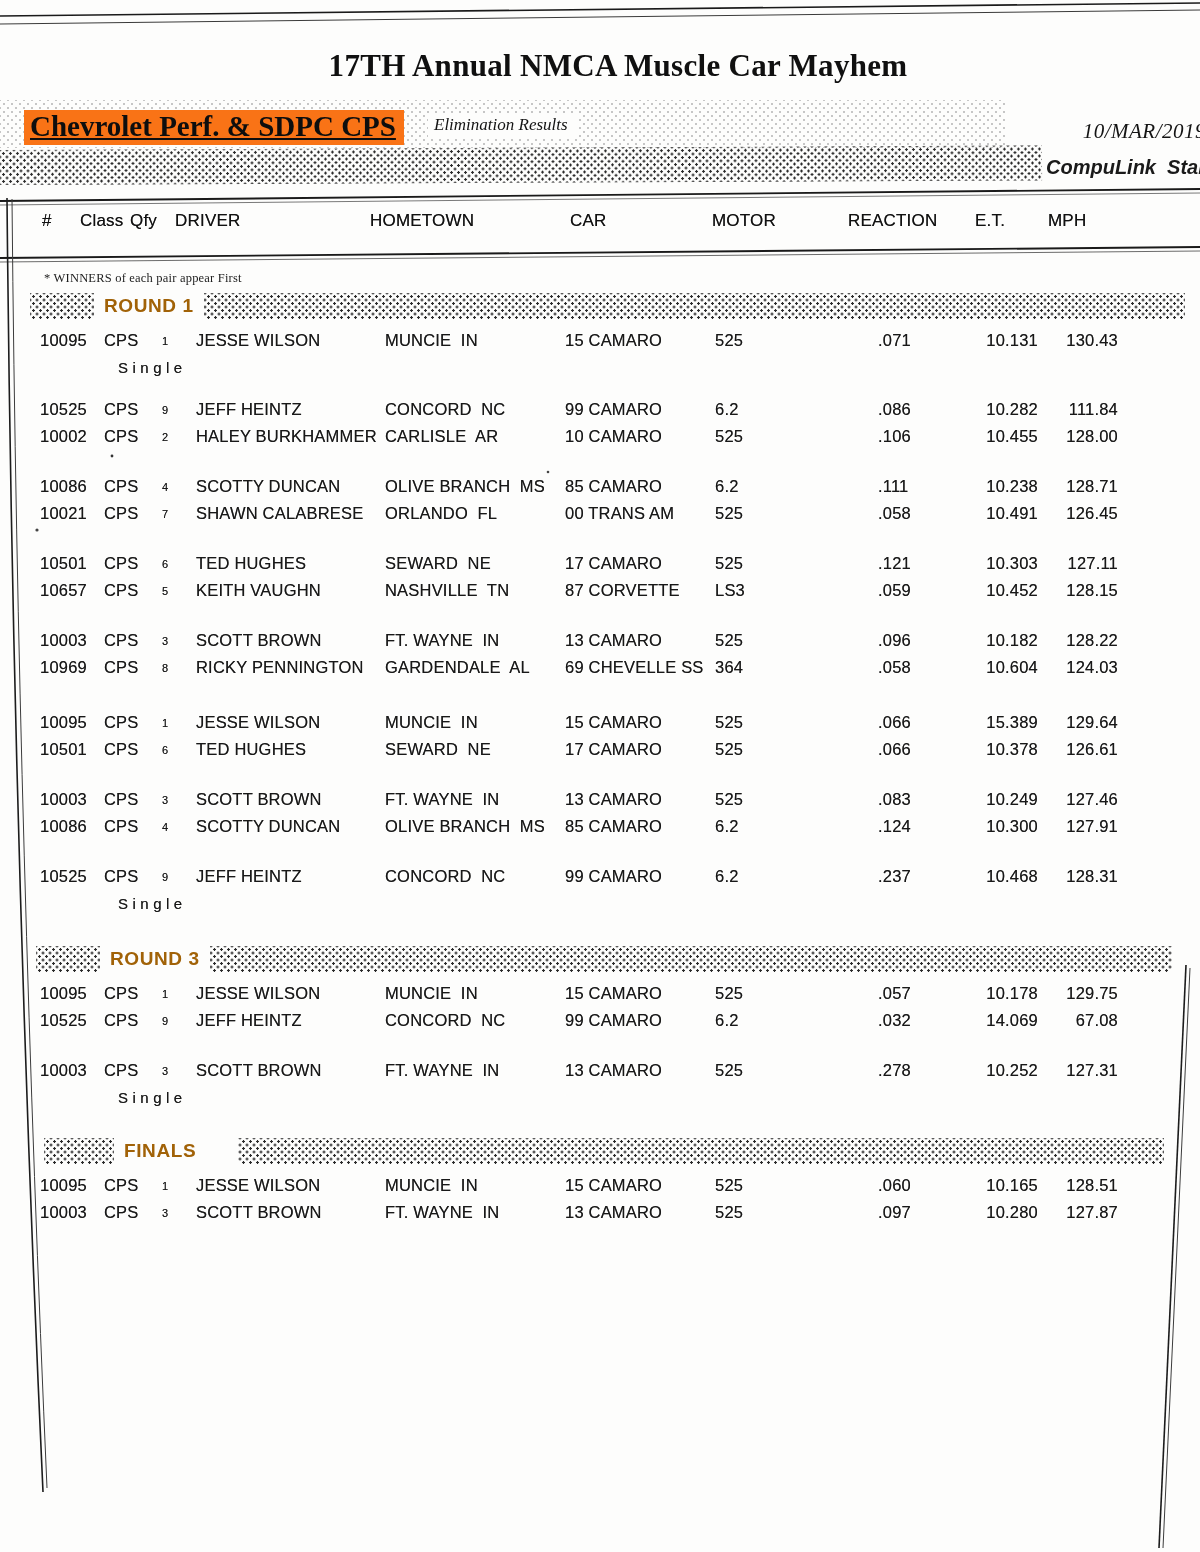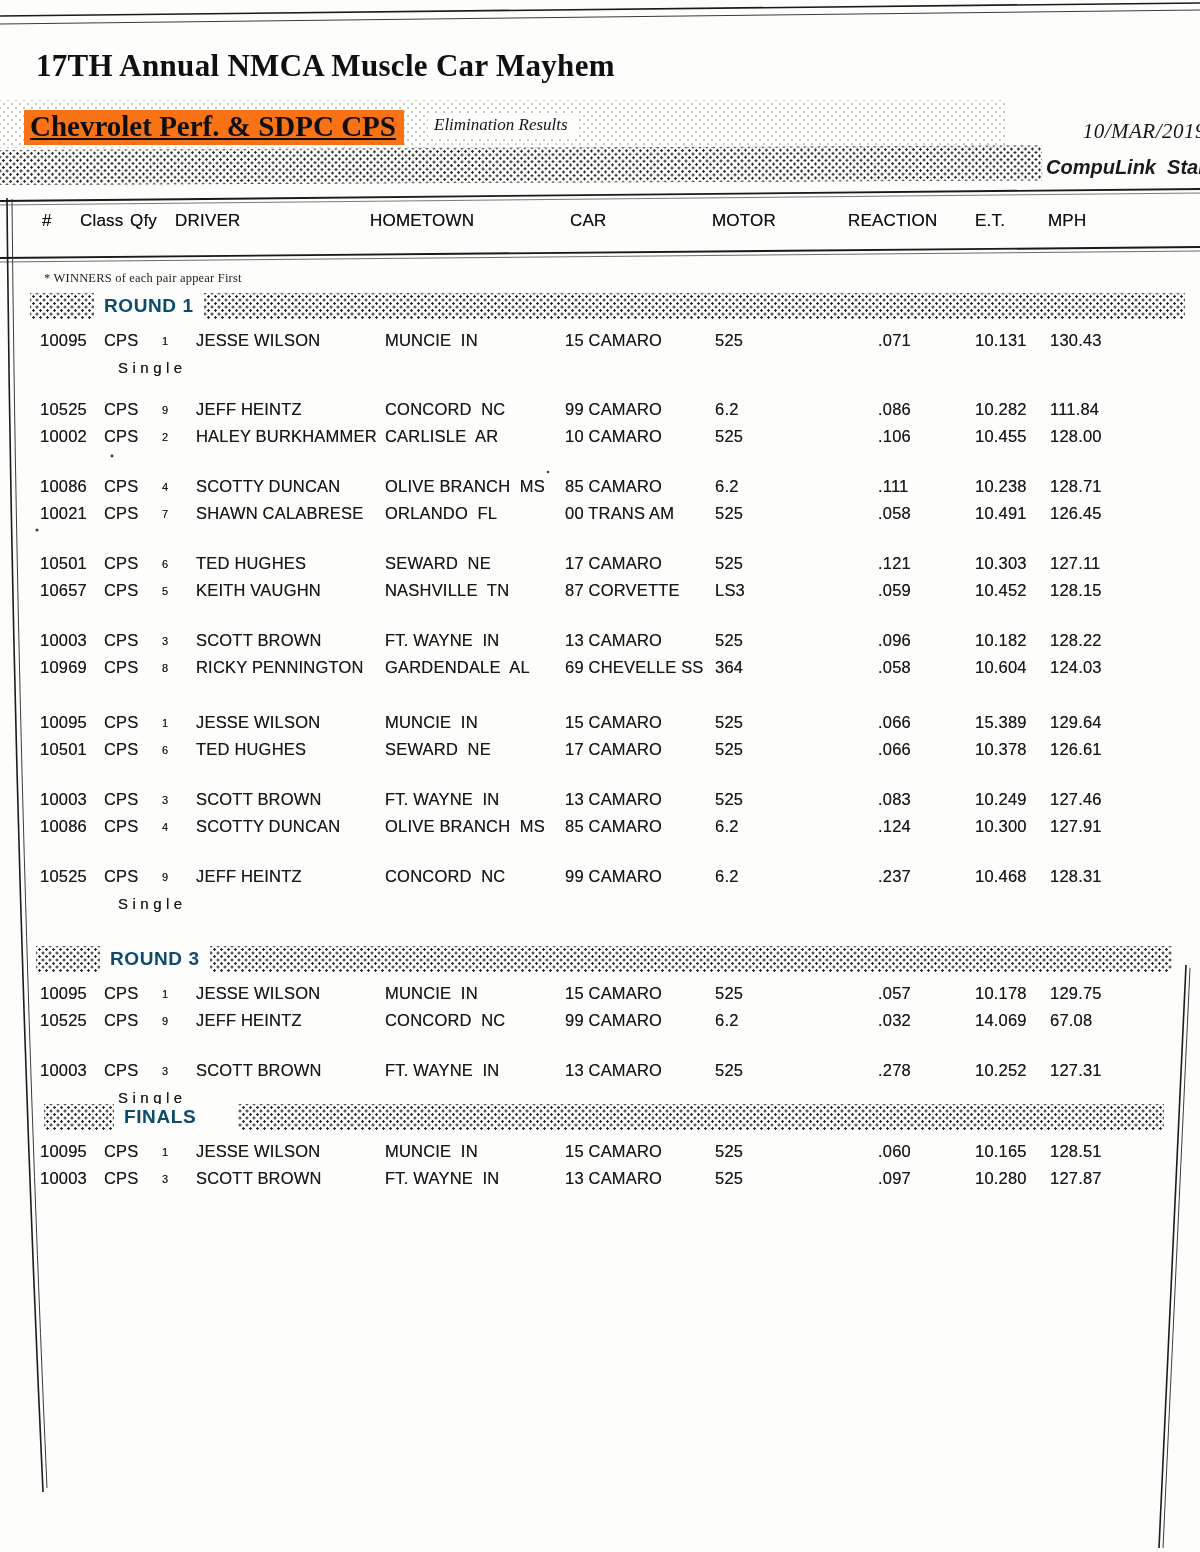--- a/index.html
+++ b/index.html
@@ -20,21 +20,21 @@
   .halftone-faint {
     background-image:
       radial-gradient(circle, #9a9a9a .9px, transparent 1.25px),
       radial-gradient(circle, #9a9a9a .9px, transparent 1.25px);
     background-size:8px 8px, 8px 8px;
     background-position:0 0, 4px 4px;
   }
   
   .event-title {
     position:absolute; top:48px; left:0; width:1200px;
-    padding-left:36px;
+    text-align:center; padding-left:36px;
     font-family:"Liberation Serif", serif; font-weight:bold;
     font-size:31px; letter-spacing:.3px; color:#101010;
   }
   .subtitle-strip { position:absolute; top:100px; left:0; width:1005px; height:48px; opacity:.55; }
   .class-name {
     position:absolute; top:110px; left:24px;
     font-family:"Liberation Serif", serif; font-weight:bold; font-size:29px;
     color:#0e0e0e; background:#f97316; padding:0 8px 2px 6px;text-decoration:underline;
   }
   .report-name {
@@ -62,43 +62,43 @@
   }
   .winners-note {
     position:absolute; top:271px; left:44px;
     font-family:"Liberation Serif", serif; font-size:12.5px; color:#1c1c1c; letter-spacing:.2px;
   }
   
   .round-section { position:absolute; left:0; width:1200px; }
   .round-section[data-round-index="0"] { top:293px; }
   .round-section[data-round-index="1"] { top:701px; }
   .round-section[data-round-index="2"] { top:946px; }
-  .round-section[data-round-index="3"] { top:1104px; }
+  .round-section[data-round-index="3"] { top:1138px; }
   .round-band { position:relative; height:26px; margin-left:30px; margin-right:15px; display:flex; align-items:center; }
   .round-section[data-round-index="1"] .round-band { margin-right:12px; }
   .round-section[data-round-index="2"] .round-band { margin-left:36px; margin-right:28px; }
   .round-section[data-round-index="3"] .round-band { margin-left:44px; margin-right:36px; }
   .round-label {
     margin-left:64px; background:#fdfdfc; padding:0 10px;
-    font-size:19px; font-weight:bold; letter-spacing:.6px; color:#0c4a6e;
+    font-size:19px; font-weight:bold; letter-spacing:.6px; color:#a16207;
     line-height:26px; white-space:pre;
   }
   .round-section[data-round-index="3"] .round-label { margin-left:70px; padding-right:42px; }
   .round-rows { padding-top:8px; }
   .pair { margin-bottom:23px; }
   .pair.has-single { margin-bottom:15px; }
   .race-row {
     display:grid; grid-template-columns:64px 52px 40px 189px 180px 150px 163px 85px 75px 80px;
     padding-left:40px; height:27px; align-items:center;
     font-size:16.5px; letter-spacing:.2px; color:#181818;
     text-shadow:0 0 .5px rgba(0,0,0,.6);
   }
   .cell { white-space:pre; }
   .cell-qfy { font-size:11px; padding-left:6px; }
-  .cell-et, .cell-mph { text-align:left;margin-left:12px; }
+  .cell-et, .cell-mph { text-align:right; }
   .single-line {
     height:27px; line-height:27px; padding-left:118px;
     font-size:15px; letter-spacing:4.5px; color:#181818;
     text-shadow:0 0 .5px rgba(0,0,0,.6);
   }
   
   #scan-lines { position:absolute; top:0; left:0; pointer-events:none; }
 </style>
 </head>
 <body>

